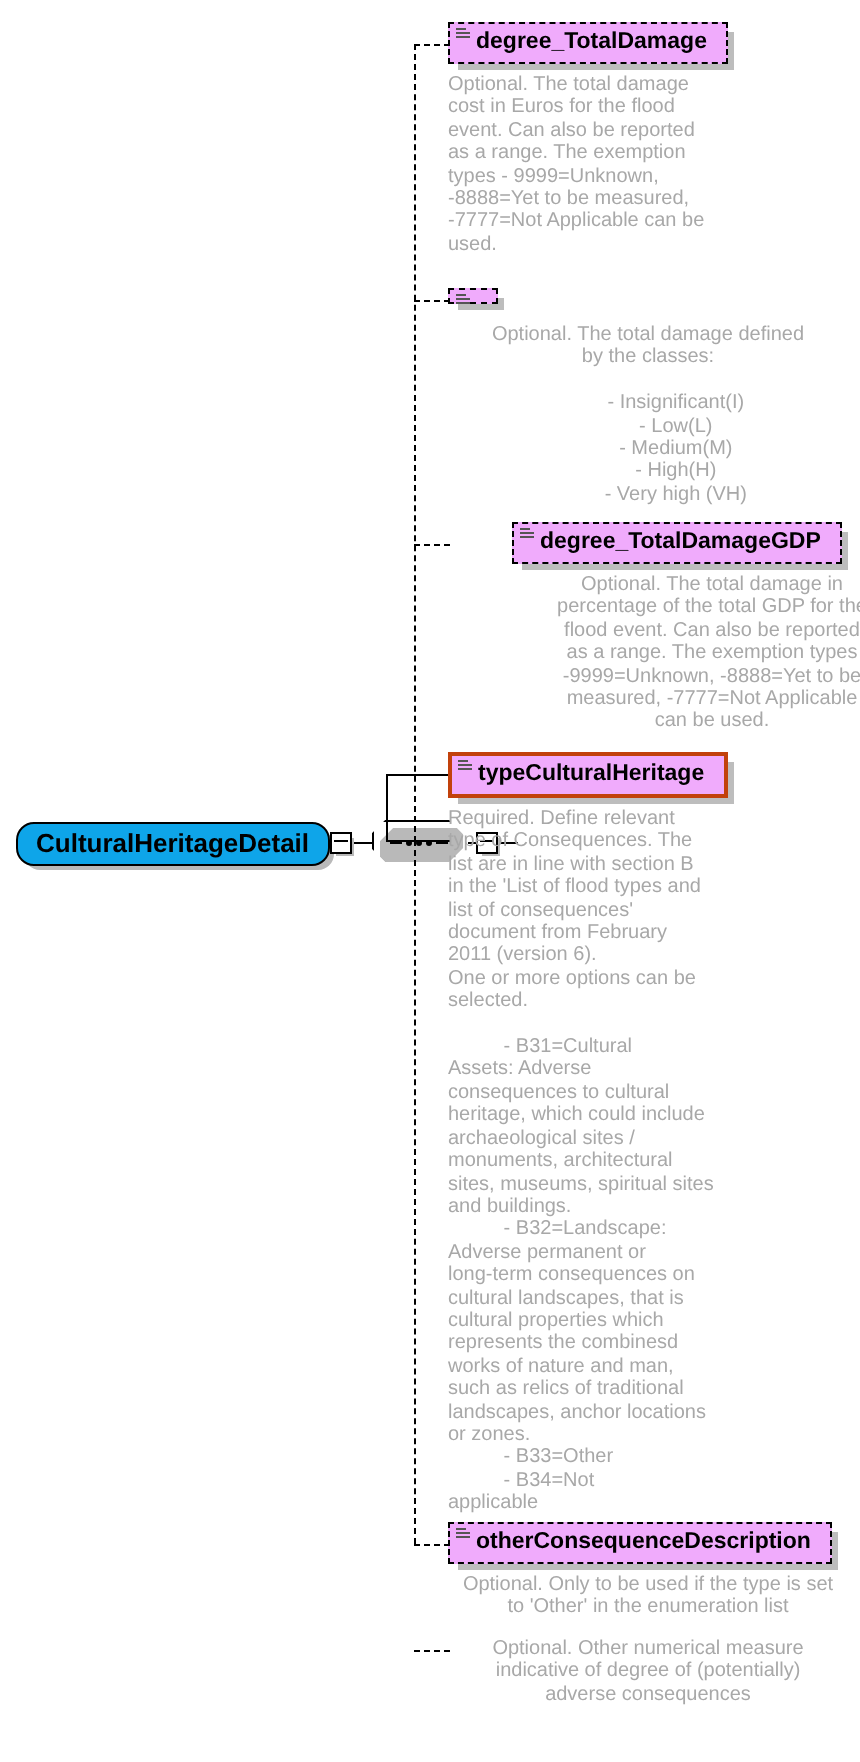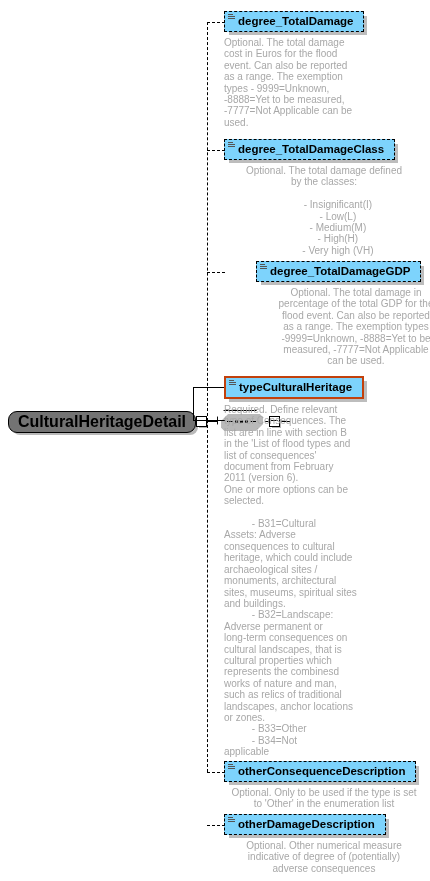--- a/index.html
+++ b/index.html
@@ -11,23 +11,23 @@
     overflow:hidden;
   }
   #diagram{position:absolute;left:0;top:0;width:430px;height:881px;}
 
   
   .parent-wrap{position:absolute;left:8px;top:410px;display:flex;align-items:center;}
   .parent-box{
     position:relative;
     border:1px solid #000;
     border-radius:9px;
-    background:#737373;
+    background:#0ea5e9;
     padding:4px 9px 4px 9px;
-    font-size:16px;
+    font-size:13px;
     font-weight:bold;
     color:#000;
     white-space:nowrap;
     line-height:12px;
     box-shadow:3px 3px 0 -1px #b9b9b9;
   }
   .collapse-box{
     width:9px;height:9px;
     border:1px solid #000;
     background:#fff;
@@ -84,21 +84,21 @@
     position:absolute;
     width:0;
     border-left:1px solid #000;
   }
 
   
   .el{position:absolute;left:224px;}
   .el-box{
     position:relative;
     display:inline-block;
-    background:#7dd3fc;
+    background:#f0abfc;
     padding:3px 10px 3px 13px;
     font-size:11.5px;
     font-weight:bold;
     color:#000;
     white-space:nowrap;
     line-height:13px;
     box-shadow:4px 4px 0 -1px #bdbdbd;
   }
   .el-box.optional{border:1px dashed #000;}
   .el-box.required{border:2px solid #c2410c;}
@@ -184,21 +184,20 @@
 used.</div>
   </div>
 
   <div class="el" style="top:139px;">
     <div class="el-box optional">
       <span class="el-icon">
           <i></i>
           <i></i>
           <i></i>
         </span>
-      <span>degree_TotalDamageClass</span>
     </div>
     <div class="doc wider">Optional. The total damage defined
 by the classes:
 
           - Insignificant(I)
           - Low(L)
           - Medium(M)
           - High(H)
           - Very high (VH)</div>
   </div>
@@ -270,26 +269,18 @@
           <i></i>
           <i></i>
         </span>
       <span>otherConsequenceDescription</span>
     </div>
     <div class="doc wider">Optional. Only to be used if the type is set
 to 'Other' in the enumeration list</div>
   </div>
 
   <div class="el" style="top:814px;">
-    <div class="el-box optional">
-      <span class="el-icon">
-          <i></i>
-          <i></i>
-          <i></i>
-        </span>
-      <span>otherDamageDescription</span>
-    </div>
     <div class="doc wider">Optional. Other numerical measure
 indicative of degree of (potentially)
 adverse consequences</div>
   </div>
 
 </div>
 
 </body></html>

